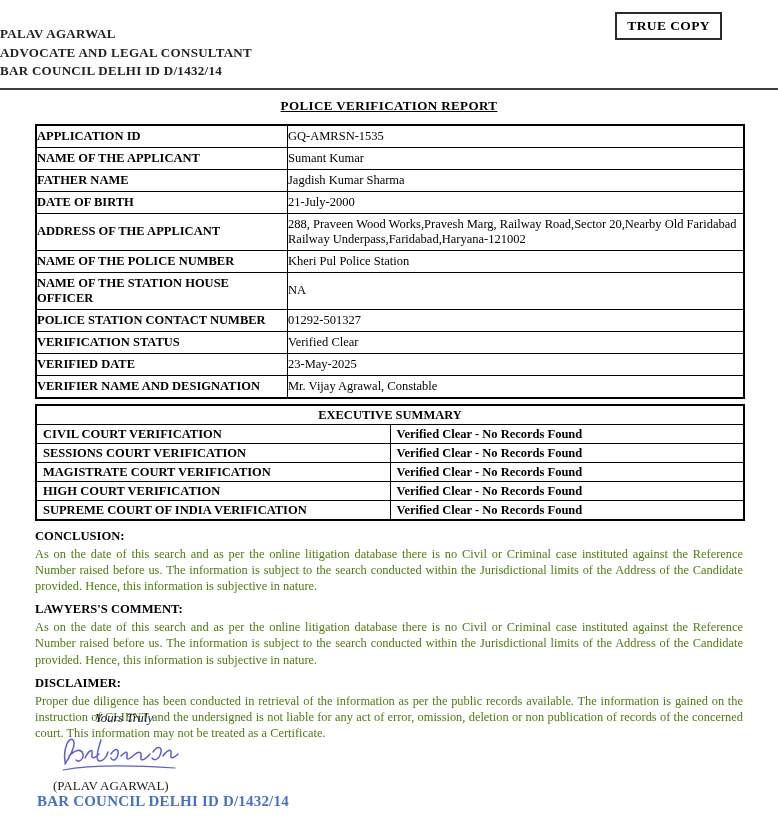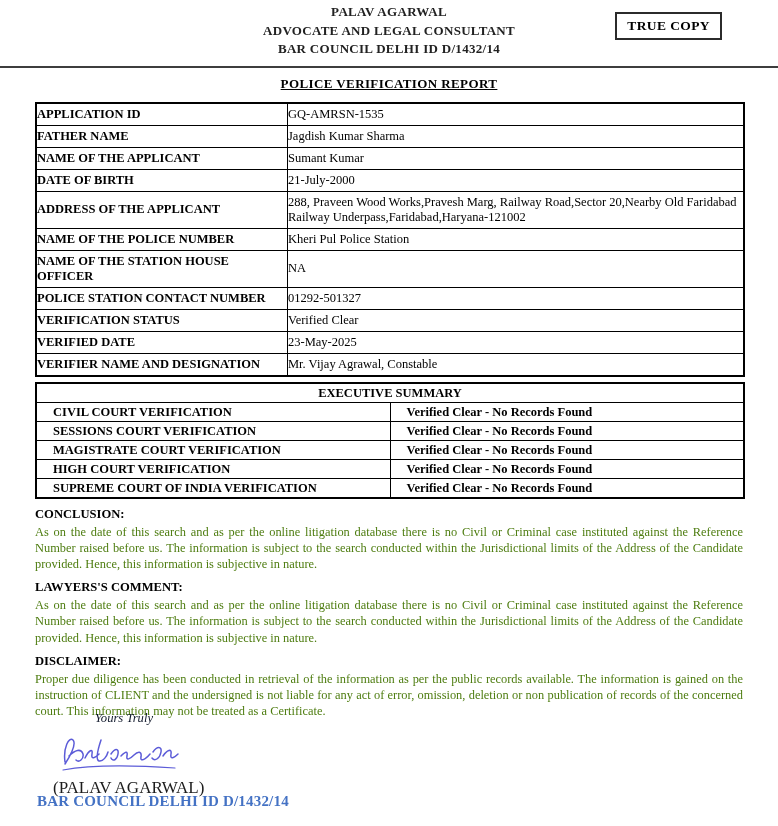--- a/index.html
+++ b/index.html
@@ -7,56 +7,56 @@
     position: relative;
     width: 778px;
     height: 826px;
     background: #ffffff;
     font-family: "Liberation Serif", serif;
     color: #000;
     overflow: hidden;
   }
 
   
-  .letterhead { padding-top: 3px; text-align: center; font-weight: bold;
+  .letterhead { padding-top: 25px; text-align: left; font-weight: bold;
                 font-size: 13px; line-height: 18.5px; letter-spacing: 0.3px; color: #222; }
 
   
   .stamp { position: absolute; top: 12px; right: 56px; border: 2px solid #2b2b2b;
            padding: 4px 10px; font-weight: bold; font-size: 13.5px; letter-spacing: 0.4px; }
 
   .divider { margin: 7px 0 0 0; border: 0; border-top: 2px solid #3d3d3d; width: 100%; }
 
   .title { margin: 8px 0 8px 0; text-align: center; font-size: 13px; font-weight: bold;
            text-decoration: underline; letter-spacing: 0.4px; }
 
   
   table.tbl { margin: 10px 0 0 35px; width: 710px; border-collapse: collapse;
               border: 2px solid #000; table-layout: fixed; }
   table.tbl td { border: 1px solid #000; padding: 3px 0; font-size: 12.5px;
                  line-height: 15px; vertical-align: middle; overflow: hidden; }
   td.lbl { font-weight: bold; width: 250px; }
   td.val { }
 
   table.exec { margin-top: 5px; }
-  table.exec td { padding: 2px 16px; line-height: 14px; margin-top: 44px; }
+  table.exec td { padding: 2px 6px; line-height: 14px; margin-top: 44px; }
   .exec-title { text-align: center; font-weight: bold; }
   table.exec td.val { text-align: left; font-weight: bold; }
   table.exec td.lbl { font-weight: bold; }
 
   
   .section { margin: 8px 35px 0 35px; width: 708px; }
   .sec-h { font-weight: bold; font-size: 12.6px; }
   .sec-p { margin: 2px 0 0 0; font-size: 12.4px; line-height: 16.2px;
            text-align: justify; color: #4d7c0f; }
 
   
   .salutation { position: absolute; left: 95px; top: 711px; font-size: 12.6px; color: #0f172a; font-style: italic; }
   .signature { position: absolute; left: 55px; top: 730px; width: 130px; height: 48px; }
-  .signatory { position: absolute; left: 53px; top: 778px; font-size: 17px; color: #1c1c1c; }
+  .signatory { position: absolute; left: 53px; top: 778px; font-size: 13px; color: #1c1c1c; }
   .bar-line { position: absolute; left: 37px; top: 793px; font-size: 15px;
               font-weight: bold; color: #4472C4; letter-spacing: 0.2px; }
 </style>
 </head>
 <body>
 
 <div class="page">
 
   <div class="stamp">TRUE COPY</div>
 
@@ -70,26 +70,26 @@
 
   <div class="title">POLICE VERIFICATION REPORT</div>
 
   <table class="tbl">
     <tbody>
       <tr>
         <td class="lbl">APPLICATION ID</td>
         <td class="val">GQ-AMRSN-1535</td>
       </tr>
       <tr>
+        <td class="lbl">NAME OF THE APPLICANT</td>
+        <td class="val">Sumant Kumar</td>
+      </tr>
+      <tr>
         <td class="lbl">FATHER NAME</td>
         <td class="val">Jagdish Kumar Sharma</td>
-      </tr>
-      <tr>
-        <td class="lbl">NAME OF THE APPLICANT</td>
-        <td class="val">Sumant Kumar</td>
       </tr>
       <tr>
         <td class="lbl">DATE OF BIRTH</td>
         <td class="val">21-July-2000</td>
       </tr>
       <tr>
         <td class="lbl">ADDRESS OF THE APPLICANT</td>
         <td class="val">288, Praveen Wood Works,Pravesh Marg, Railway Road,Sector 20,Nearby Old Faridabad Railway Underpass,Faridabad,Haryana-121002</td>
       </tr>
       <tr>

